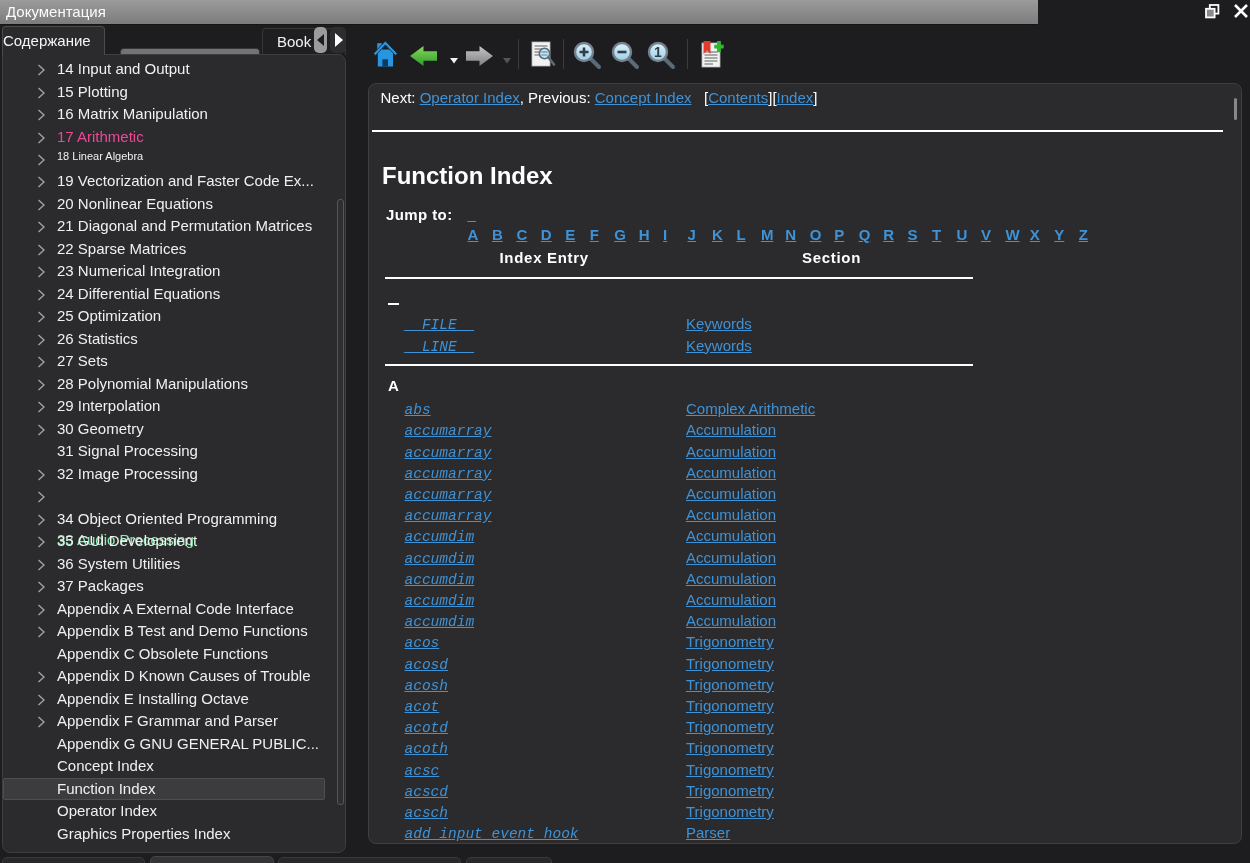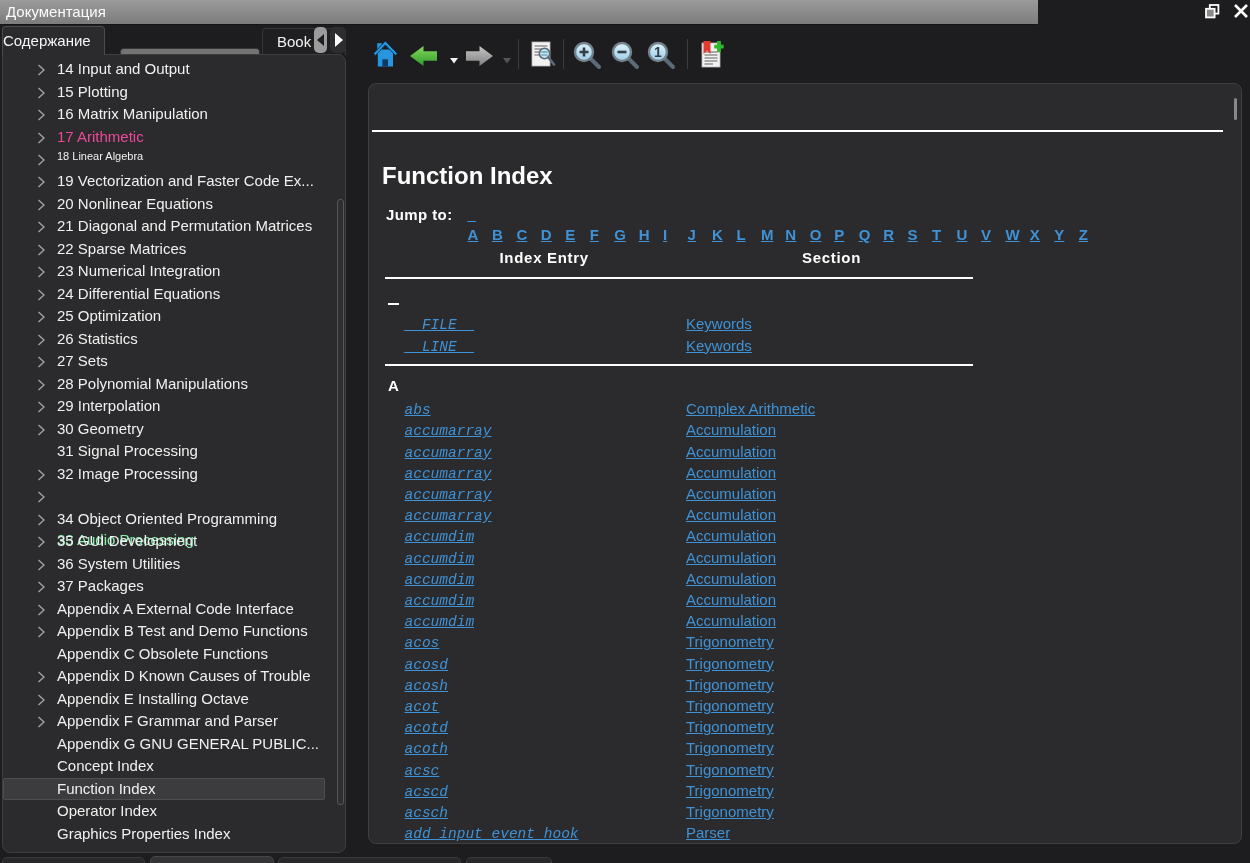--- a/index.html
+++ b/index.html
@@ -263,20 +263,21 @@
       <line x1="4.5" y1="15" x2="17.5" y2="15"></line>
     <line x1="4.5" y1="18" x2="17.5" y2="18"></line>
       <line x1="4.5" y1="21" x2="17.5" y2="21"></line>
     <line x1="4.5" y1="24" x2="13" y2="24"></line>
   </g>
   <path d="M3.5 1 L10.5 1 L10.5 14 L7 10.5 L3.5 14 Z" fill="#e23b2e"></path>
   <path d="M19 2 L23 2 L23 6 L26 6 L26 10 L23 10 L23 14 L19 14 L19 10 L16 10 L16 6 L19 6 Z" fill="#2eb82e" transform="translate(-1,-1) scale(0.95)"></path>
 </svg>
 
 <div class="abs" style="left:368px;top:83px;width:874px;height:761px;background:#2b2b2d;border:1px solid #3f3f41;border-radius:8px;box-sizing:border-box;overflow:hidden;" id="content">
+<div class="abs " style="left:11.5px;top:3.5px;font-size:15px;line-height:20px;white-space:nowrap;color:#ffffff;">Next: <a href="#">Operator Index</a>, Previous: <a href="#">Concept Index</a>&nbsp;&nbsp; [<a href="#">Contents</a>][<a href="#">Index</a>]</div>
 <div class="abs" style="left:3px;top:46px;width:851px;height:2px;background:#ffffff;"></div>
 <div class="abs" style="left:13px;top:77.2px;font-size:24px;font-weight:bold;color:#ffffff;line-height:30px;">Function Index</div>
 <div class="abs " style="left:17px;top:121.2px;font-size:15px;line-height:20px;white-space:nowrap;color:#fff;"><b style="color:#fff;letter-spacing:0.4px;">Jump to:</b></div>
 <div class="abs " style="left:98.5px;top:121.2px;font-size:15px;line-height:20px;white-space:nowrap;"><a href="#" style="font-weight:bold;">_</a></div>
 <div class="abs " style="left:98.5px;top:140.8px;font-size:15px;line-height:20px;white-space:nowrap;"><a href="#" style="font-weight:bold;">A</a></div>
 <div class="abs " style="left:122.94999999999999px;top:140.8px;font-size:15px;line-height:20px;white-space:nowrap;"><a href="#" style="font-weight:bold;">B</a></div>
 <div class="abs " style="left:147.39999999999998px;top:140.8px;font-size:15px;line-height:20px;white-space:nowrap;"><a href="#" style="font-weight:bold;">C</a></div>
 <div class="abs " style="left:171.85000000000002px;top:140.8px;font-size:15px;line-height:20px;white-space:nowrap;"><a href="#" style="font-weight:bold;">D</a></div>
 <div class="abs " style="left:196.29999999999995px;top:140.8px;font-size:15px;line-height:20px;white-space:nowrap;"><a href="#" style="font-weight:bold;">E</a></div>
 <div class="abs " style="left:220.75px;top:140.8px;font-size:15px;line-height:20px;white-space:nowrap;"><a href="#" style="font-weight:bold;">F</a></div>

